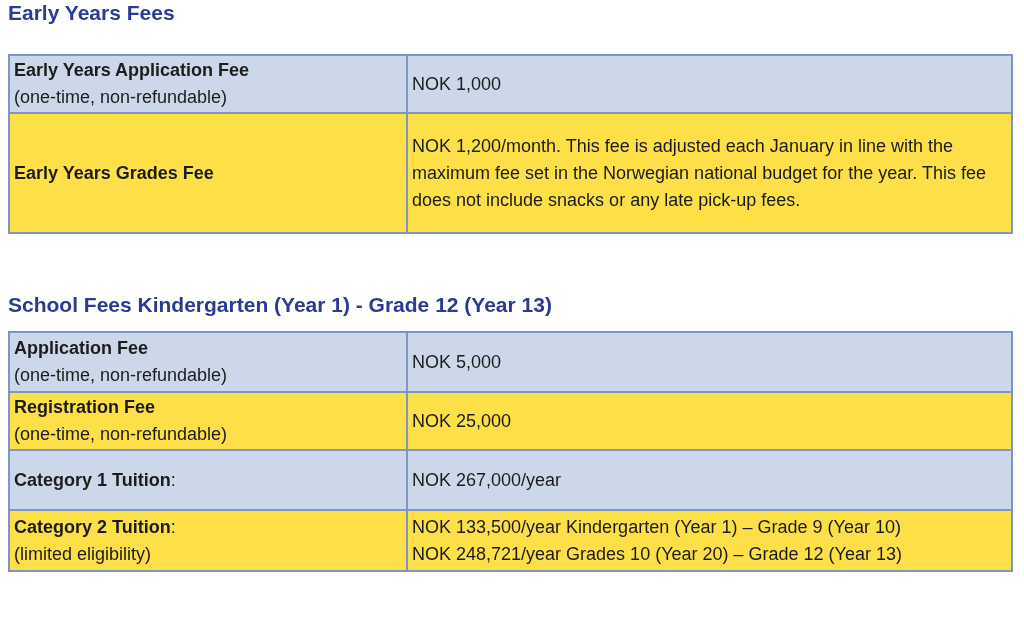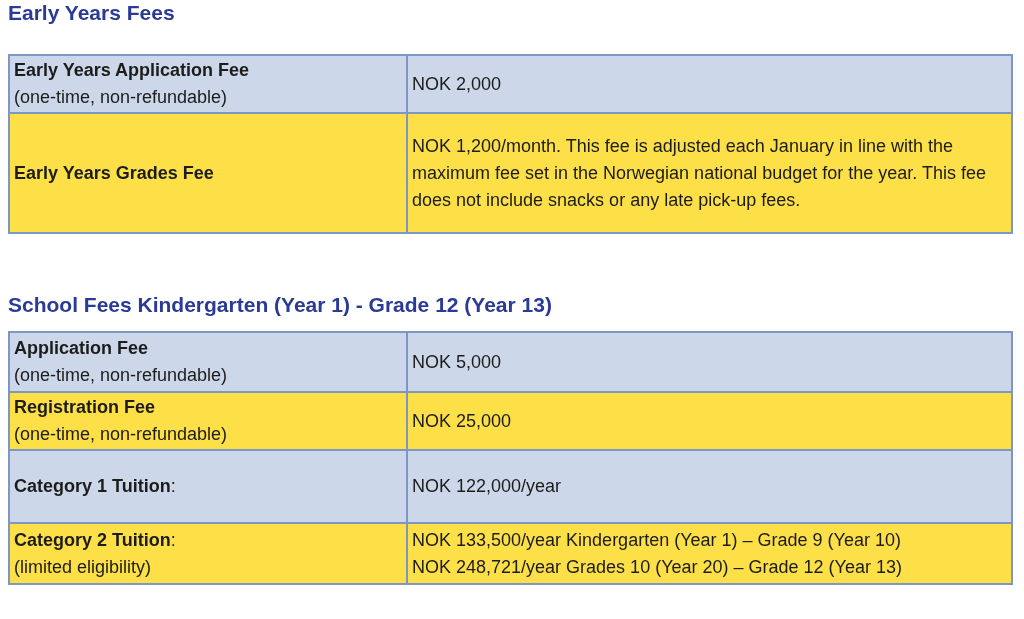--- a/index.html
+++ b/index.html
@@ -60,21 +60,21 @@
         <col class="col-label">
         <col class="col-value">
       </colgroup>
     <tbody>
       <tr class="row-light" style="height:58px">
         <td>
           <div><span class="fee-name">Early Years Application Fee</span><span class="fee-suffix"></span></div>
           <div class="fee-note">(one-time, non-refundable)</div>
         </td>
         <td>
-          <div>NOK 2,000</div>
+          <div>NOK 1,000</div>
         </td>
       </tr>
       <tr class="row-dark" style="height:120px">
         <td>
           <div><span class="fee-name">Early Years Grades Fee</span><span class="fee-suffix"></span></div>
           <div class="fee-note"></div>
         </td>
         <td>
           <div>NOK 1,200/month. This fee is adjusted each January in line with the maximum fee set in the Norwegian national budget for the year. This fee does not include snacks or any late pick-up fees.</div>
         </td>
@@ -101,27 +101,27 @@
       </tr>
       <tr class="row-dark" style="height:58px">
         <td>
           <div><span class="fee-name">Registration Fee</span><span class="fee-suffix"></span></div>
           <div class="fee-note">(one-time, non-refundable)</div>
         </td>
         <td>
           <div>NOK 25,000</div>
         </td>
       </tr>
-      <tr class="row-light" style="height:73px">
+      <tr class="row-light" style="height:60px">
         <td>
           <div><span class="fee-name">Category 1 Tuition</span><span class="fee-suffix">:</span></div>
           <div class="fee-note"></div>
         </td>
         <td>
-          <div>NOK 122,000/year</div>
+          <div>NOK 267,000/year</div>
         </td>
       </tr>
       <tr class="row-dark" style="height:61px">
         <td>
           <div><span class="fee-name">Category 2 Tuition</span><span class="fee-suffix">:</span></div>
           <div class="fee-note">(limited eligibility)</div>
         </td>
         <td>
           <div>NOK 133,500/year Kindergarten (Year 1) – Grade 9 (Year 10)</div>
           <div>NOK 248,721/year Grades 10 (Year 20) – Grade 12 (Year 13)</div>

